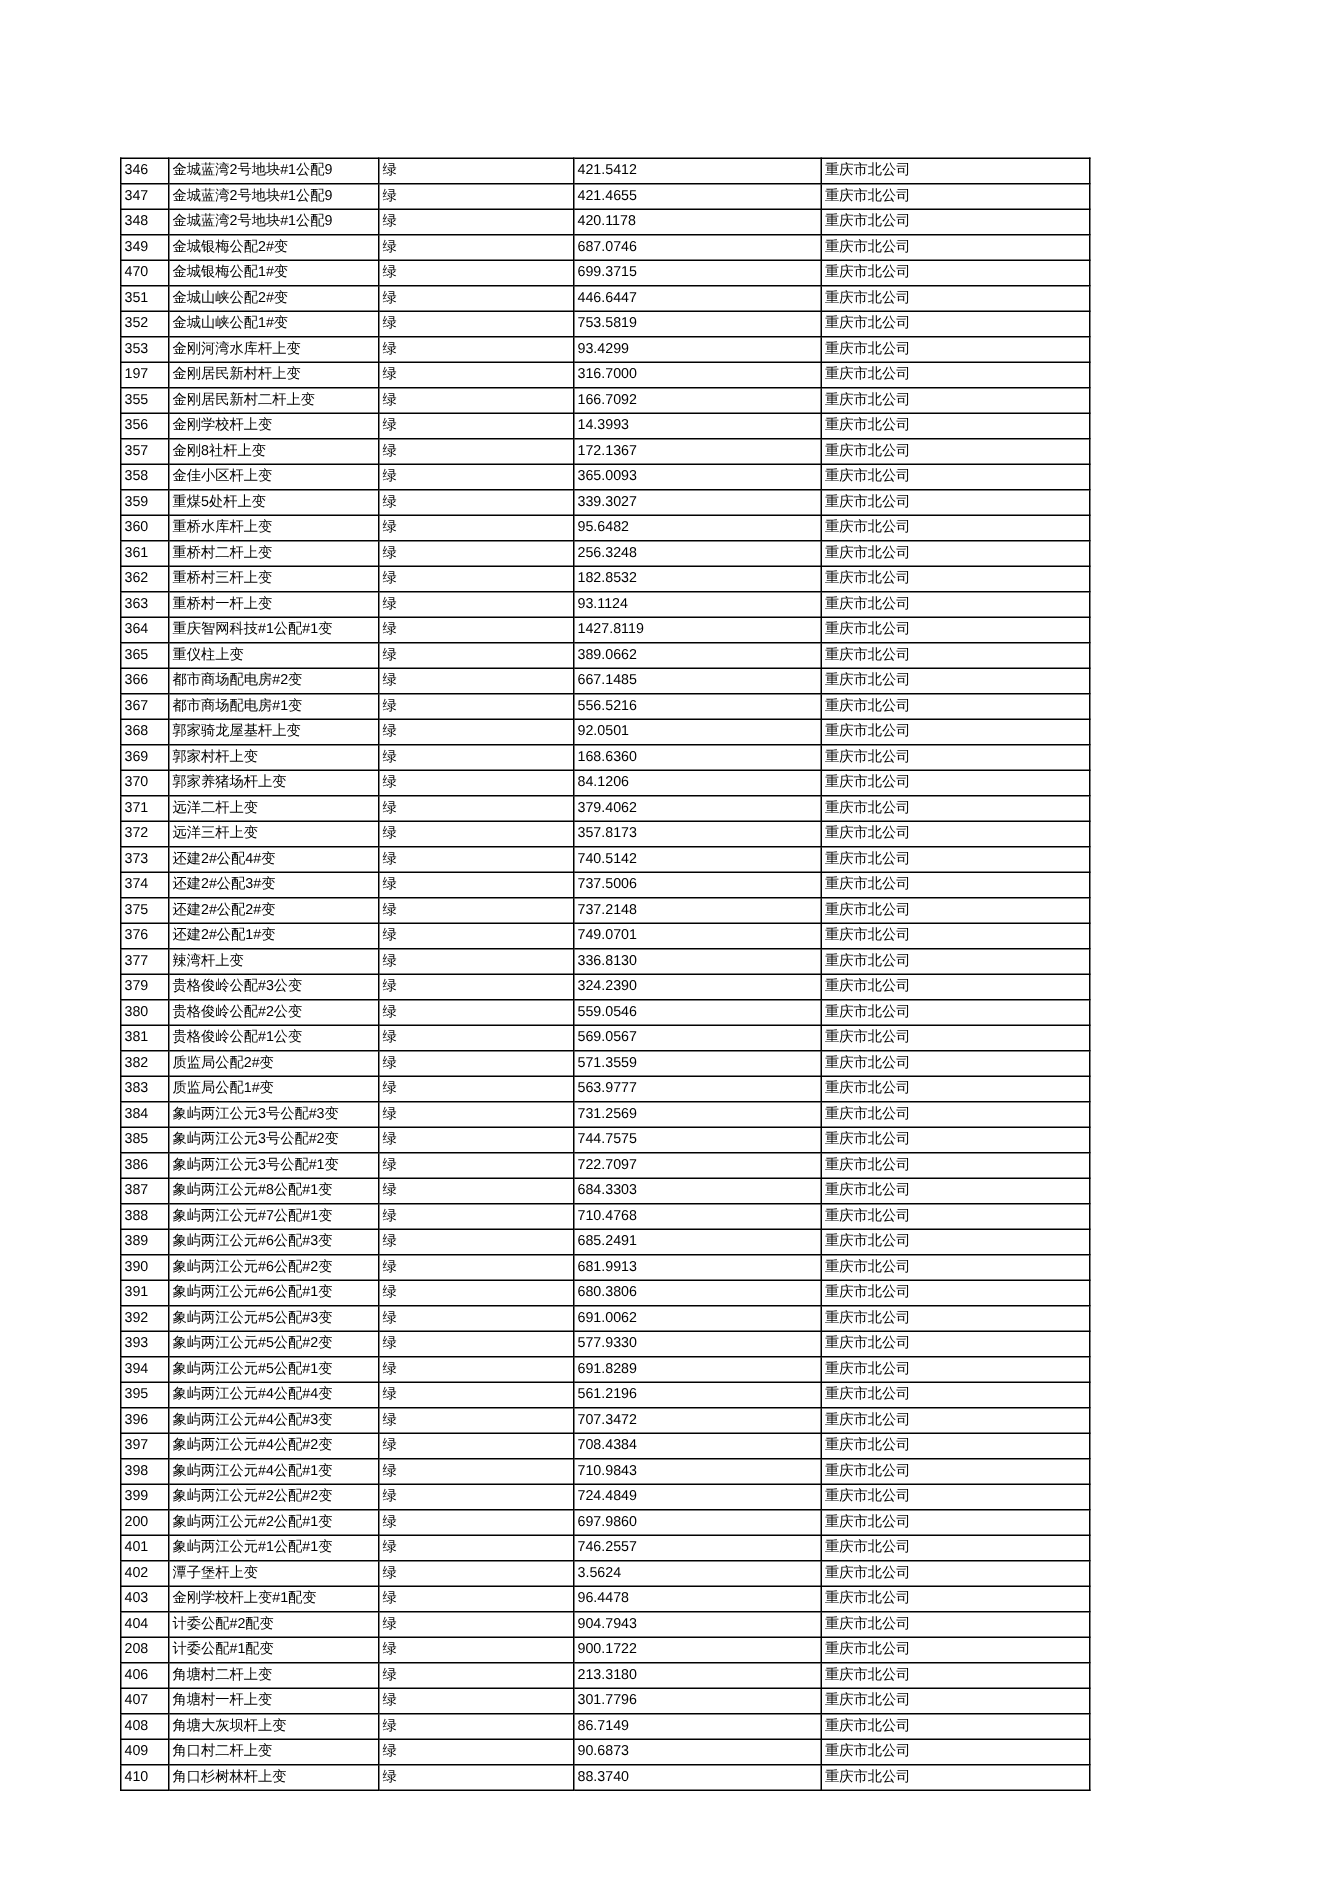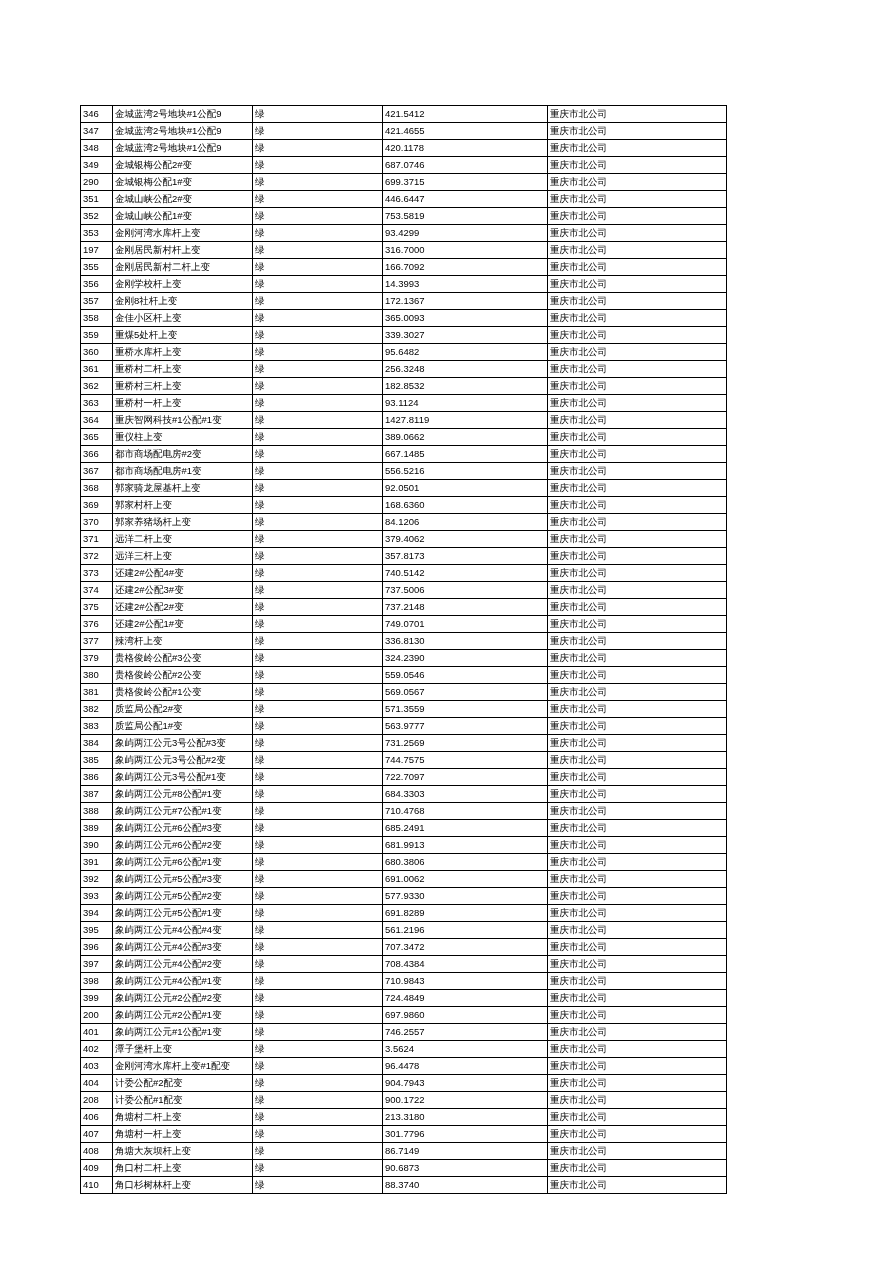--- a/index.html
+++ b/index.html
@@ -89,21 +89,21 @@
             <td class="company">重庆市北公司</td>
           </tr>
           <tr>
             <td class="idx">349</td>
             <td class="name">金城银梅公配2#变</td>
             <td class="color">绿</td>
             <td class="value">687.0746</td>
             <td class="company">重庆市北公司</td>
           </tr>
           <tr>
-            <td class="idx">290</td>
+            <td class="idx">470</td>
             <td class="name">金城银梅公配1#变</td>
             <td class="color">绿</td>
             <td class="value">699.3715</td>
             <td class="company">重庆市北公司</td>
           </tr>
           <tr>
             <td class="idx">351</td>
             <td class="name">金城山峡公配2#变</td>
             <td class="color">绿</td>
             <td class="value">446.6447</td>
@@ -454,21 +454,21 @@
           </tr>
           <tr>
             <td class="idx">402</td>
             <td class="name">潭子堡杆上变</td>
             <td class="color">绿</td>
             <td class="value">3.5624</td>
             <td class="company">重庆市北公司</td>
           </tr>
           <tr>
             <td class="idx">403</td>
-            <td class="name">金刚河湾水库杆上变#1配变</td>
+            <td class="name">金刚学校杆上变#1配变</td>
             <td class="color">绿</td>
             <td class="value">96.4478</td>
             <td class="company">重庆市北公司</td>
           </tr>
           <tr>
             <td class="idx">404</td>
             <td class="name">计委公配#2配变</td>
             <td class="color">绿</td>
             <td class="value">904.7943</td>
             <td class="company">重庆市北公司</td>

